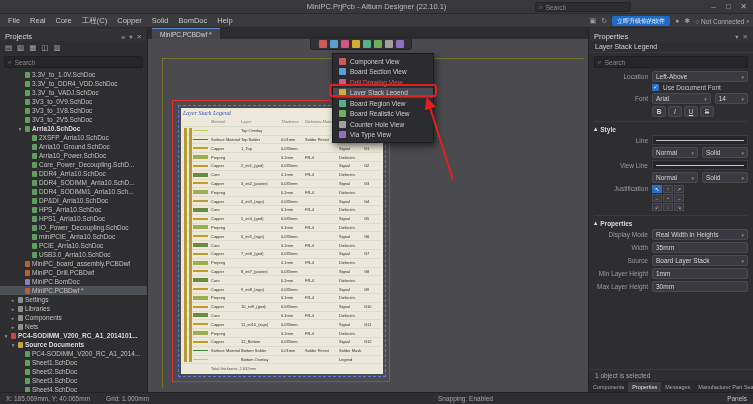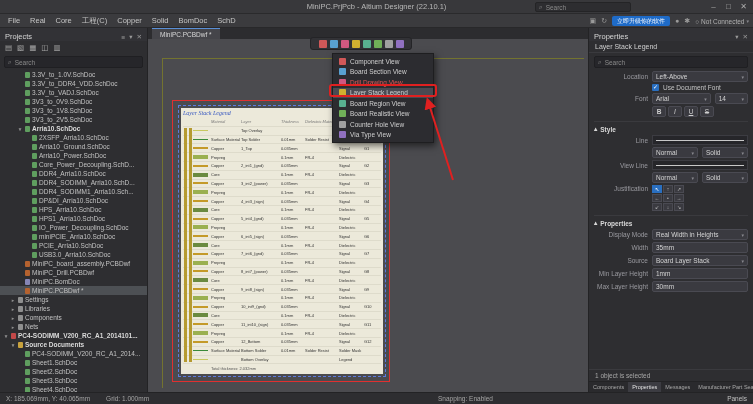--- a/index.html
+++ b/index.html
@@ -123,21 +123,21 @@
 
   <div class="menubar">
     <div id="menu-items" style="display:flex;">
         <div class="menu-item">File</div>
         <div class="menu-item">Real</div>
         <div class="menu-item">Core</div>
         <div class="menu-item">工程(C)</div>
         <div class="menu-item">Copper</div>
         <div class="menu-item">Solid</div>
         <div class="menu-item">BomDoc</div>
-        <div class="menu-item">SchD</div>
+        <div class="menu-item">Help</div>
       </div>
     <div class="menubar-right">
       <span class="mb-icon">▣</span>
       <span class="mb-icon">↻</span>
       <span class="upgrade-pill">立即升级你的软件</span>
       <span class="mb-icon">●</span>
       <span class="mb-icon">✱</span>
       <span class="not-connected">
         <span>○</span>
         <span>Not Connected</span>

